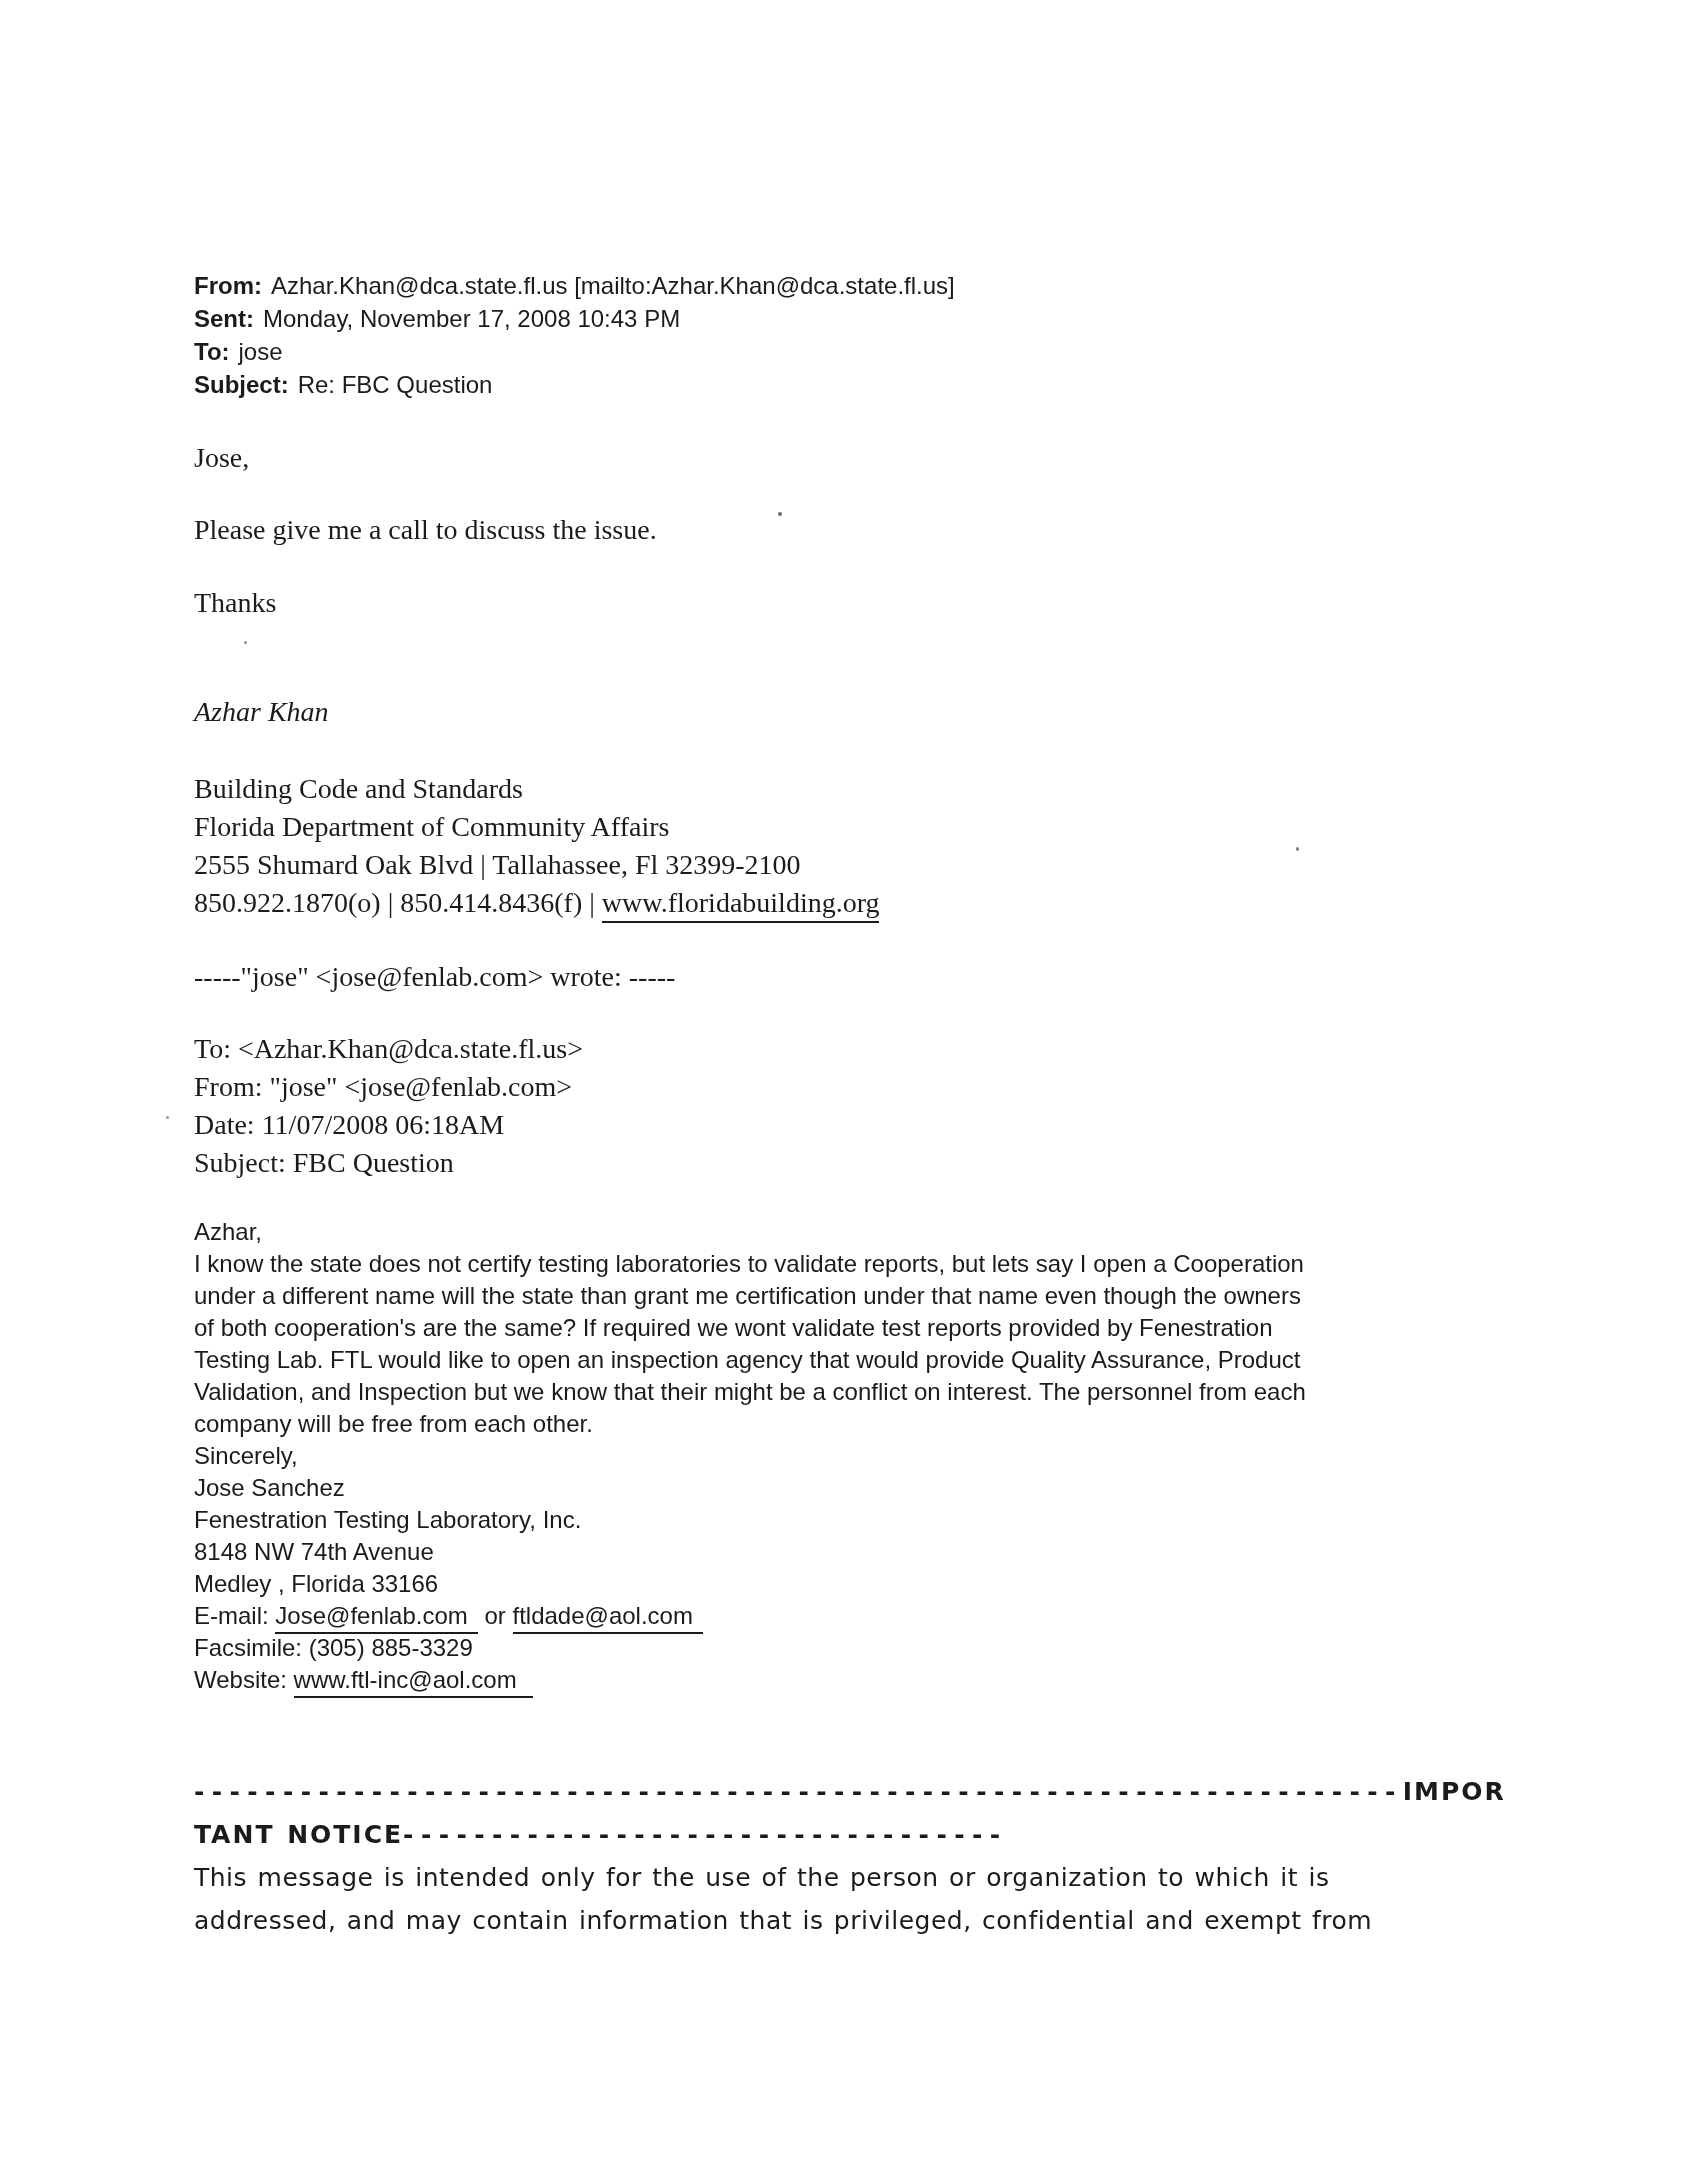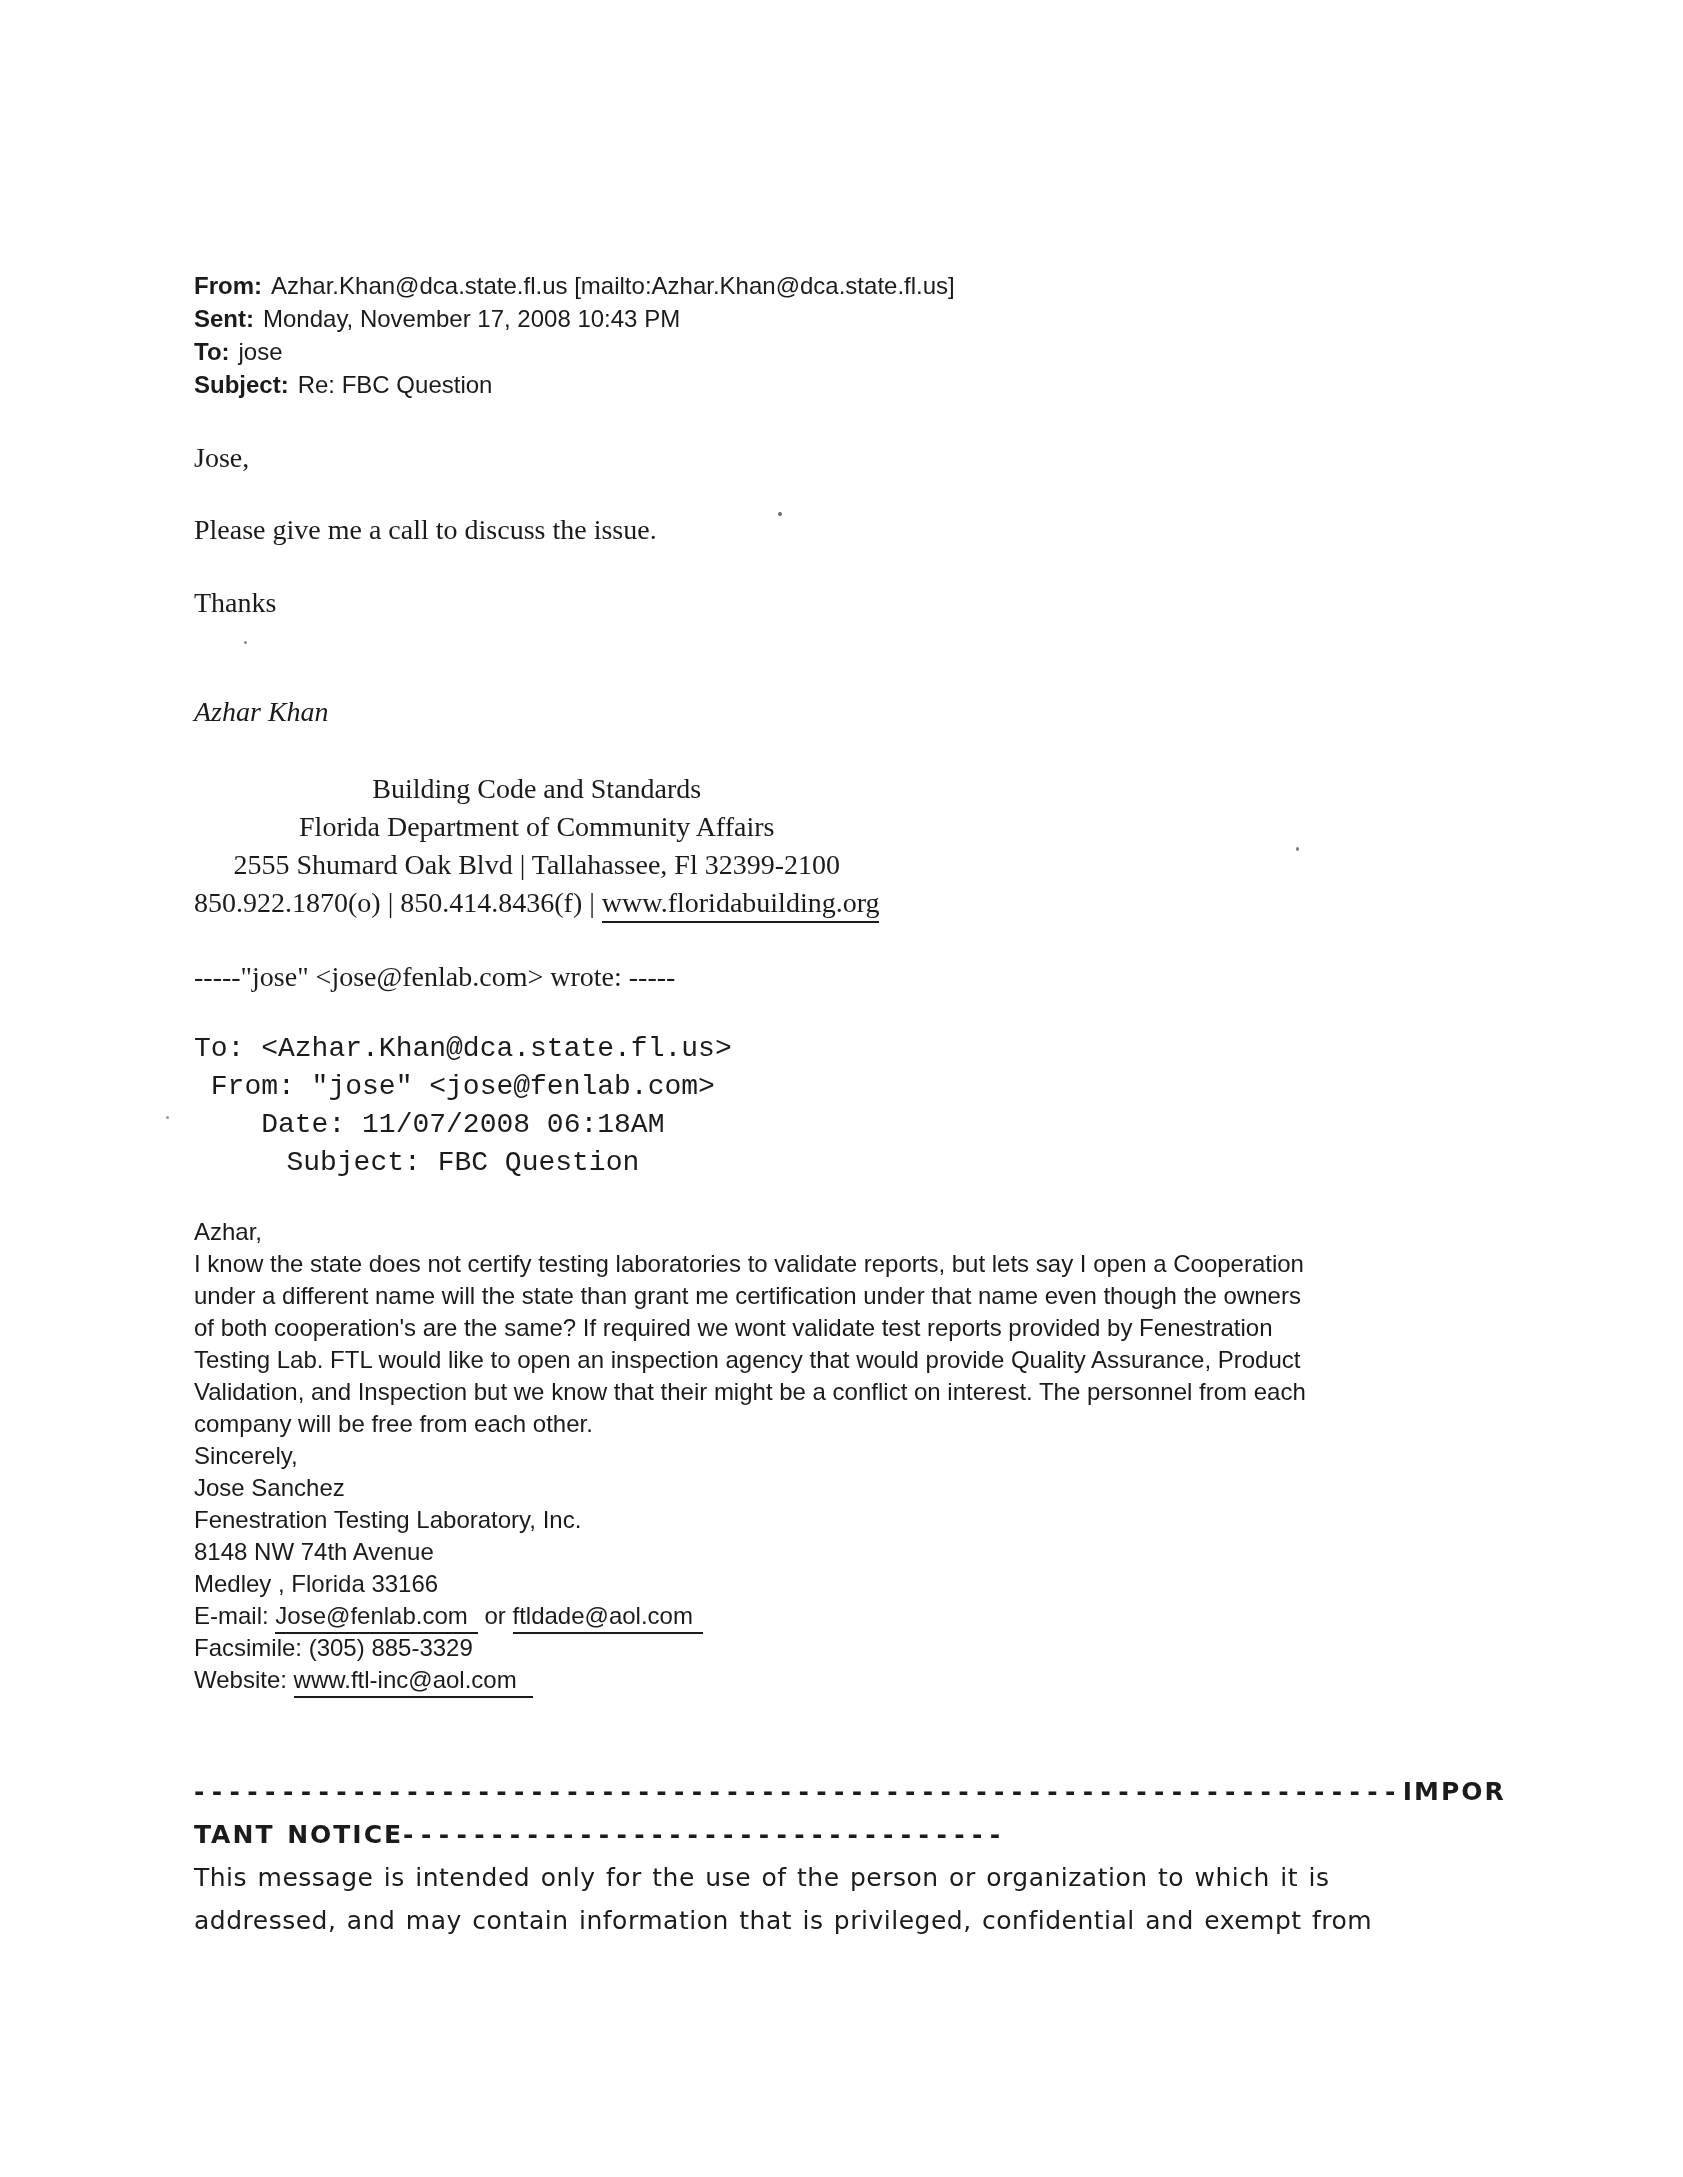--- a/index.html
+++ b/index.html
@@ -20,29 +20,28 @@
     font-size: 24px;
     line-height: 33px;
   }
   .hdr .lbl { font-weight: bold; margin-right: 9px; }
 
   
   .serif {
     font-family: "Liberation Serif", serif;
     font-size: 28px;
     line-height: 38px;
-    text-align: center;
   }
   .salutation { top: 439px; }
   .reply-body { top: 511px; }
   .closing    { top: 584px; }
   .sig-name   { top: 693px; font-style: italic; }
   .sig-block  { top: 770px; }
   .separator  { top: 958px; }
-  .qhdr       { top: 1030px; font-family: Liberation Mono, monospace; }
+  .qhdr       { top: 1030px; }
 
   
   .qbody {
     top: 1216px;
     font-family: "Liberation Sans", sans-serif;
     font-size: 24px;
     line-height: 32px;
   }
 
   

